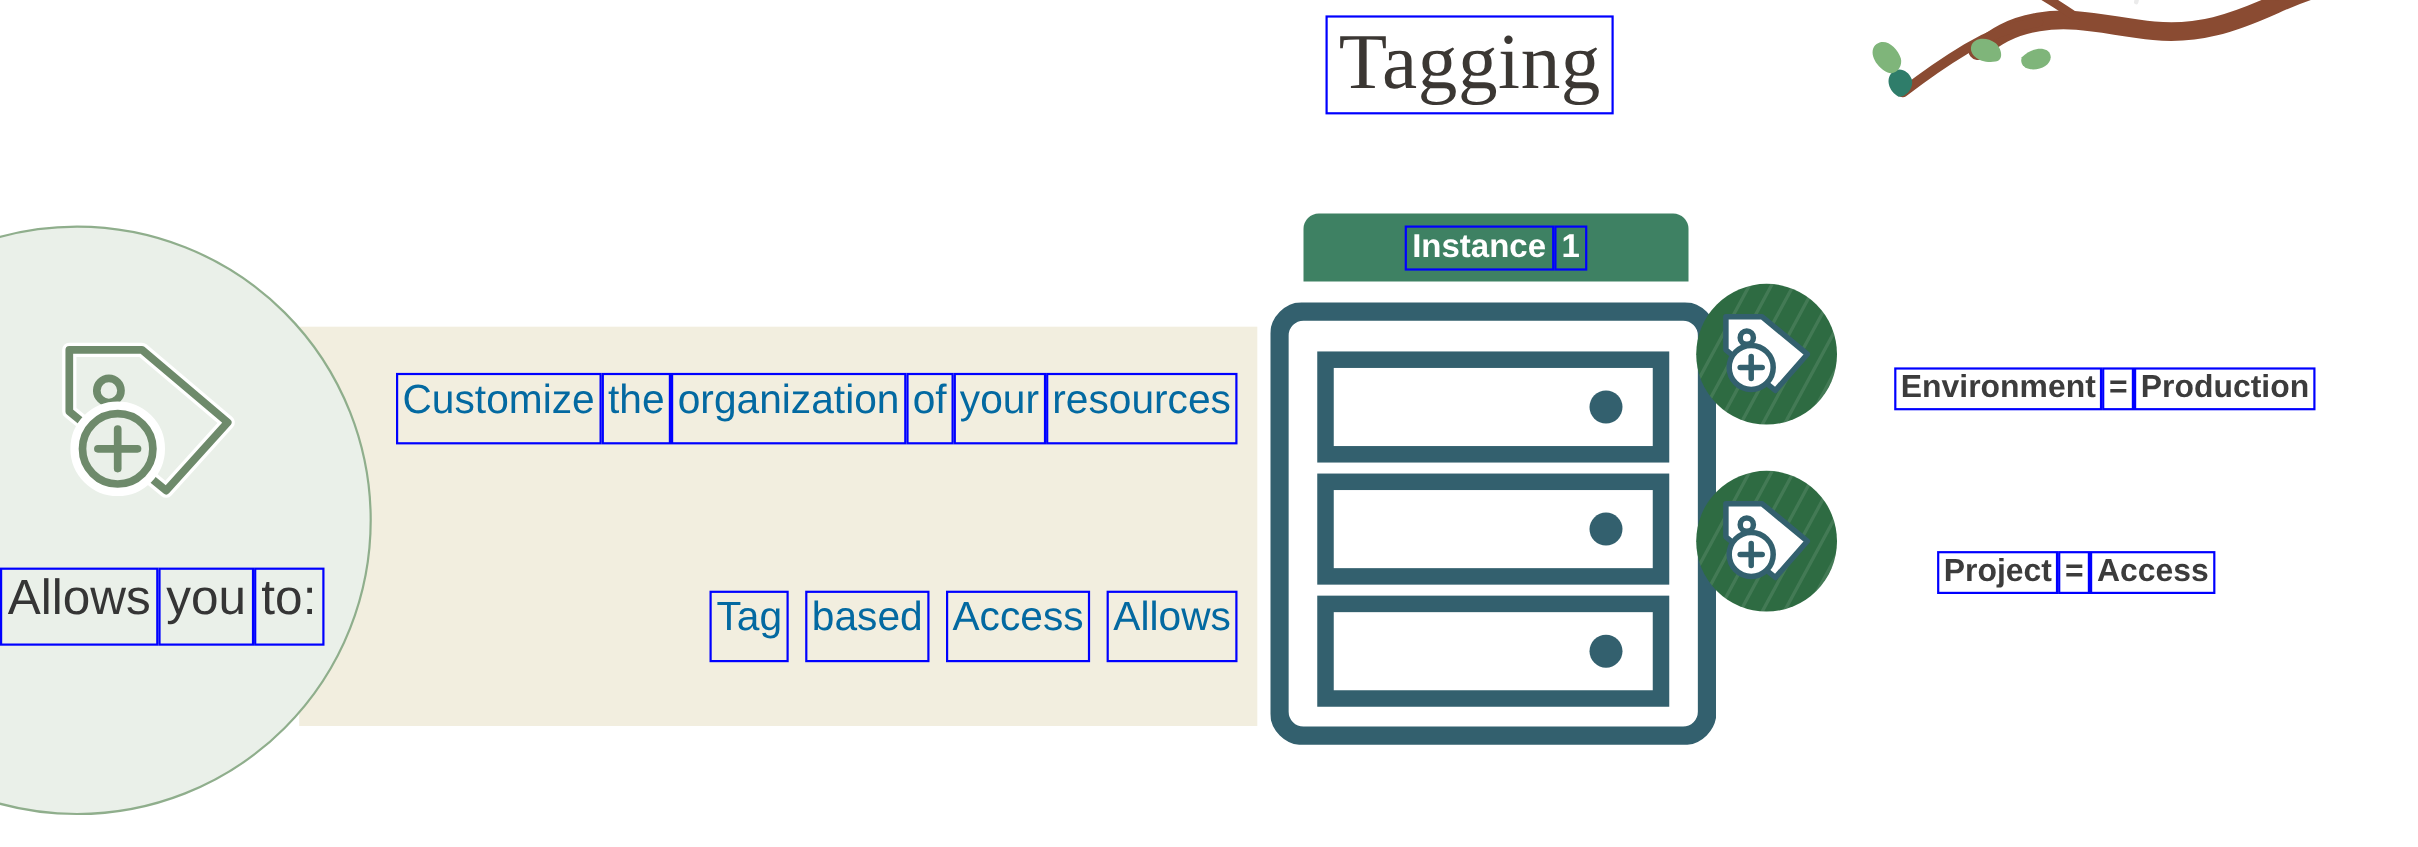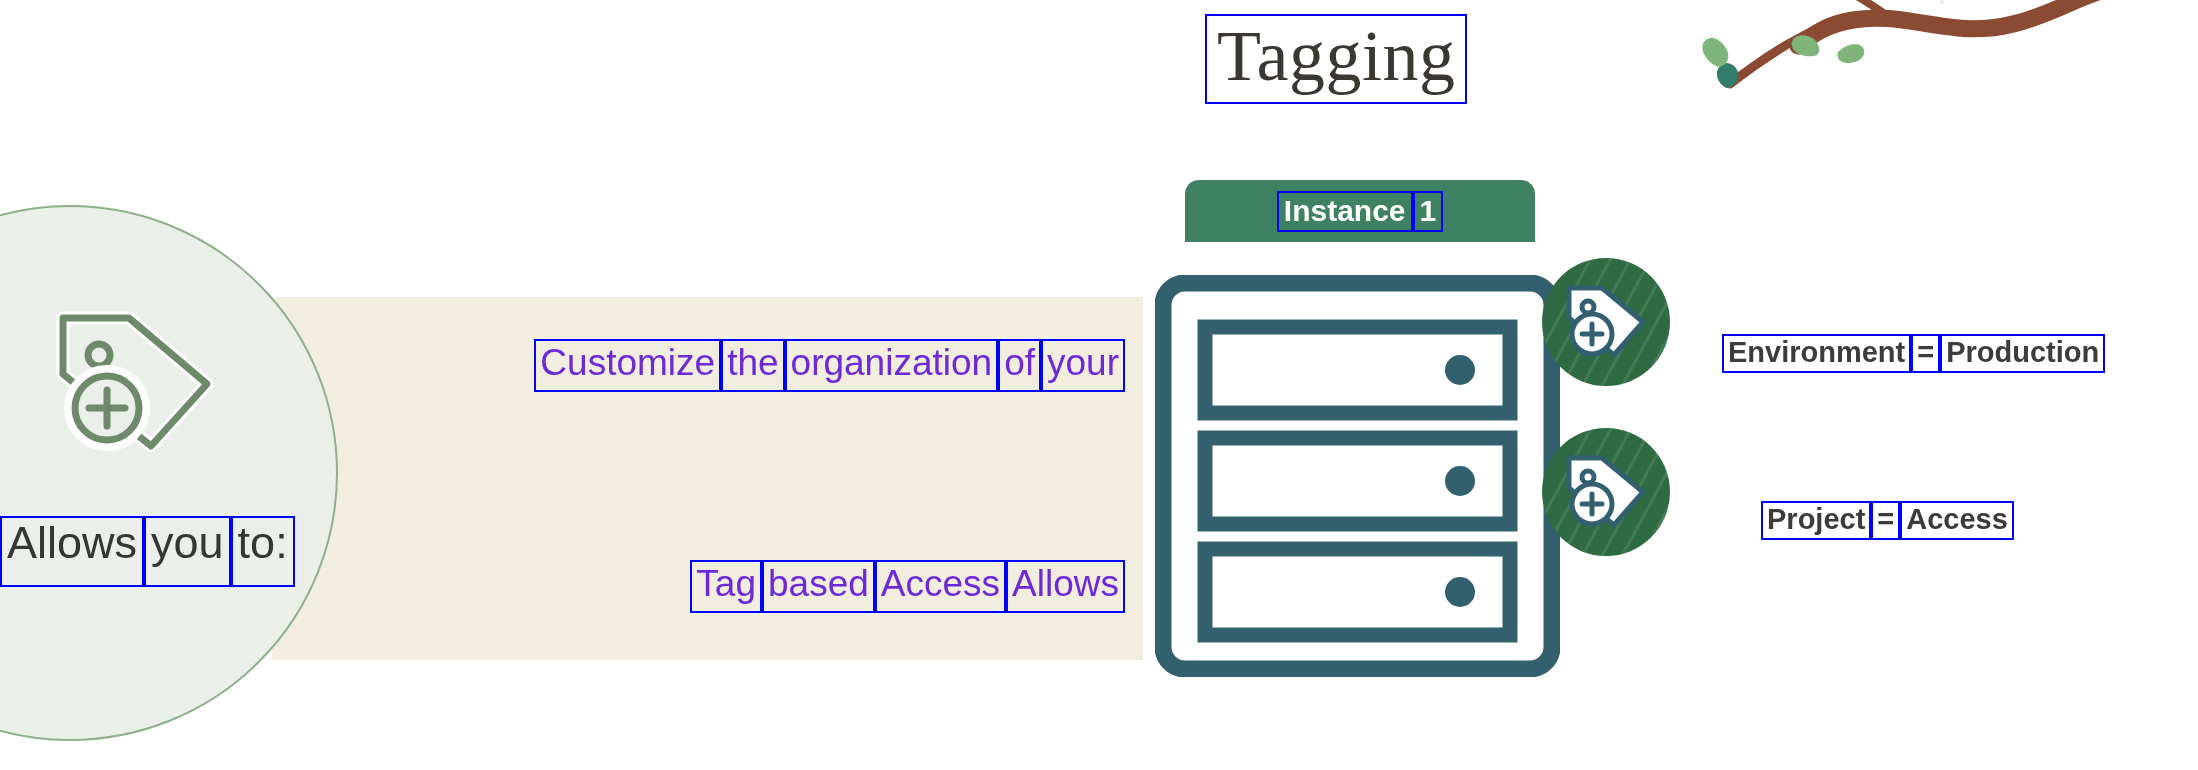--- a/index.html
+++ b/index.html
@@ -54,33 +54,33 @@
   
   .lines{
     position:absolute;left:272px;top:297px;width:871px;height:363px;
     display:flex;flex-direction:column;
   }
   .tline{
     position:absolute;right:18px;
     display:flex;align-items:flex-end;white-space:nowrap;
   }
   .tline .w{
-    font-size:37px;line-height:1.0;color:#6d28d9;
-    padding:3px 4px 9px 4px;
+    font-size:37px;line-height:1.0;color:#0369a1;
+    padding:3px 4px 21px 4px;
   }
   .tline-0{top:42px;}
   .tline-1{top:148px;}
-  .tline-2{top:263px;}
+  .tline-2{top:240px;gap:15px;}
 
   
   .bx{box-sizing:border-box;border:2px solid #0000ff;}
 
   
   .inst-tab{
-    position:absolute;left:1185px;top:180px;width:350px;height:62px;
+    position:absolute;left:1185px;top:194px;width:350px;height:62px;
     background:#3e8163;
     border-radius:14px 14px 0 0;
     display:flex;align-items:center;justify-content:center;
   }
   .inst-tab .w{
     font-size:30px;font-weight:bold;color:#ffffff;line-height:1;
     padding:3px 5px 4px 5px;
   }
   .inst-tab .bx{border-color:#0000ff;}
 
@@ -182,20 +182,21 @@
   </div>
 
   <div class="lines">
 
     <div class="tline tline-0">
       <span class="w bx">Customize</span>
       <span class="w bx">the</span>
       <span class="w bx">organization</span>
       <span class="w bx">of</span>
       <span class="w bx">your</span>
+      <span class="w bx">resources</span>
     </div>
 
 
     <div class="tline tline-2">
       <span class="w bx">Tag</span>
       <span class="w bx">based</span>
       <span class="w bx">Access</span>
       <span class="w bx">Allows</span>
     </div>
 

